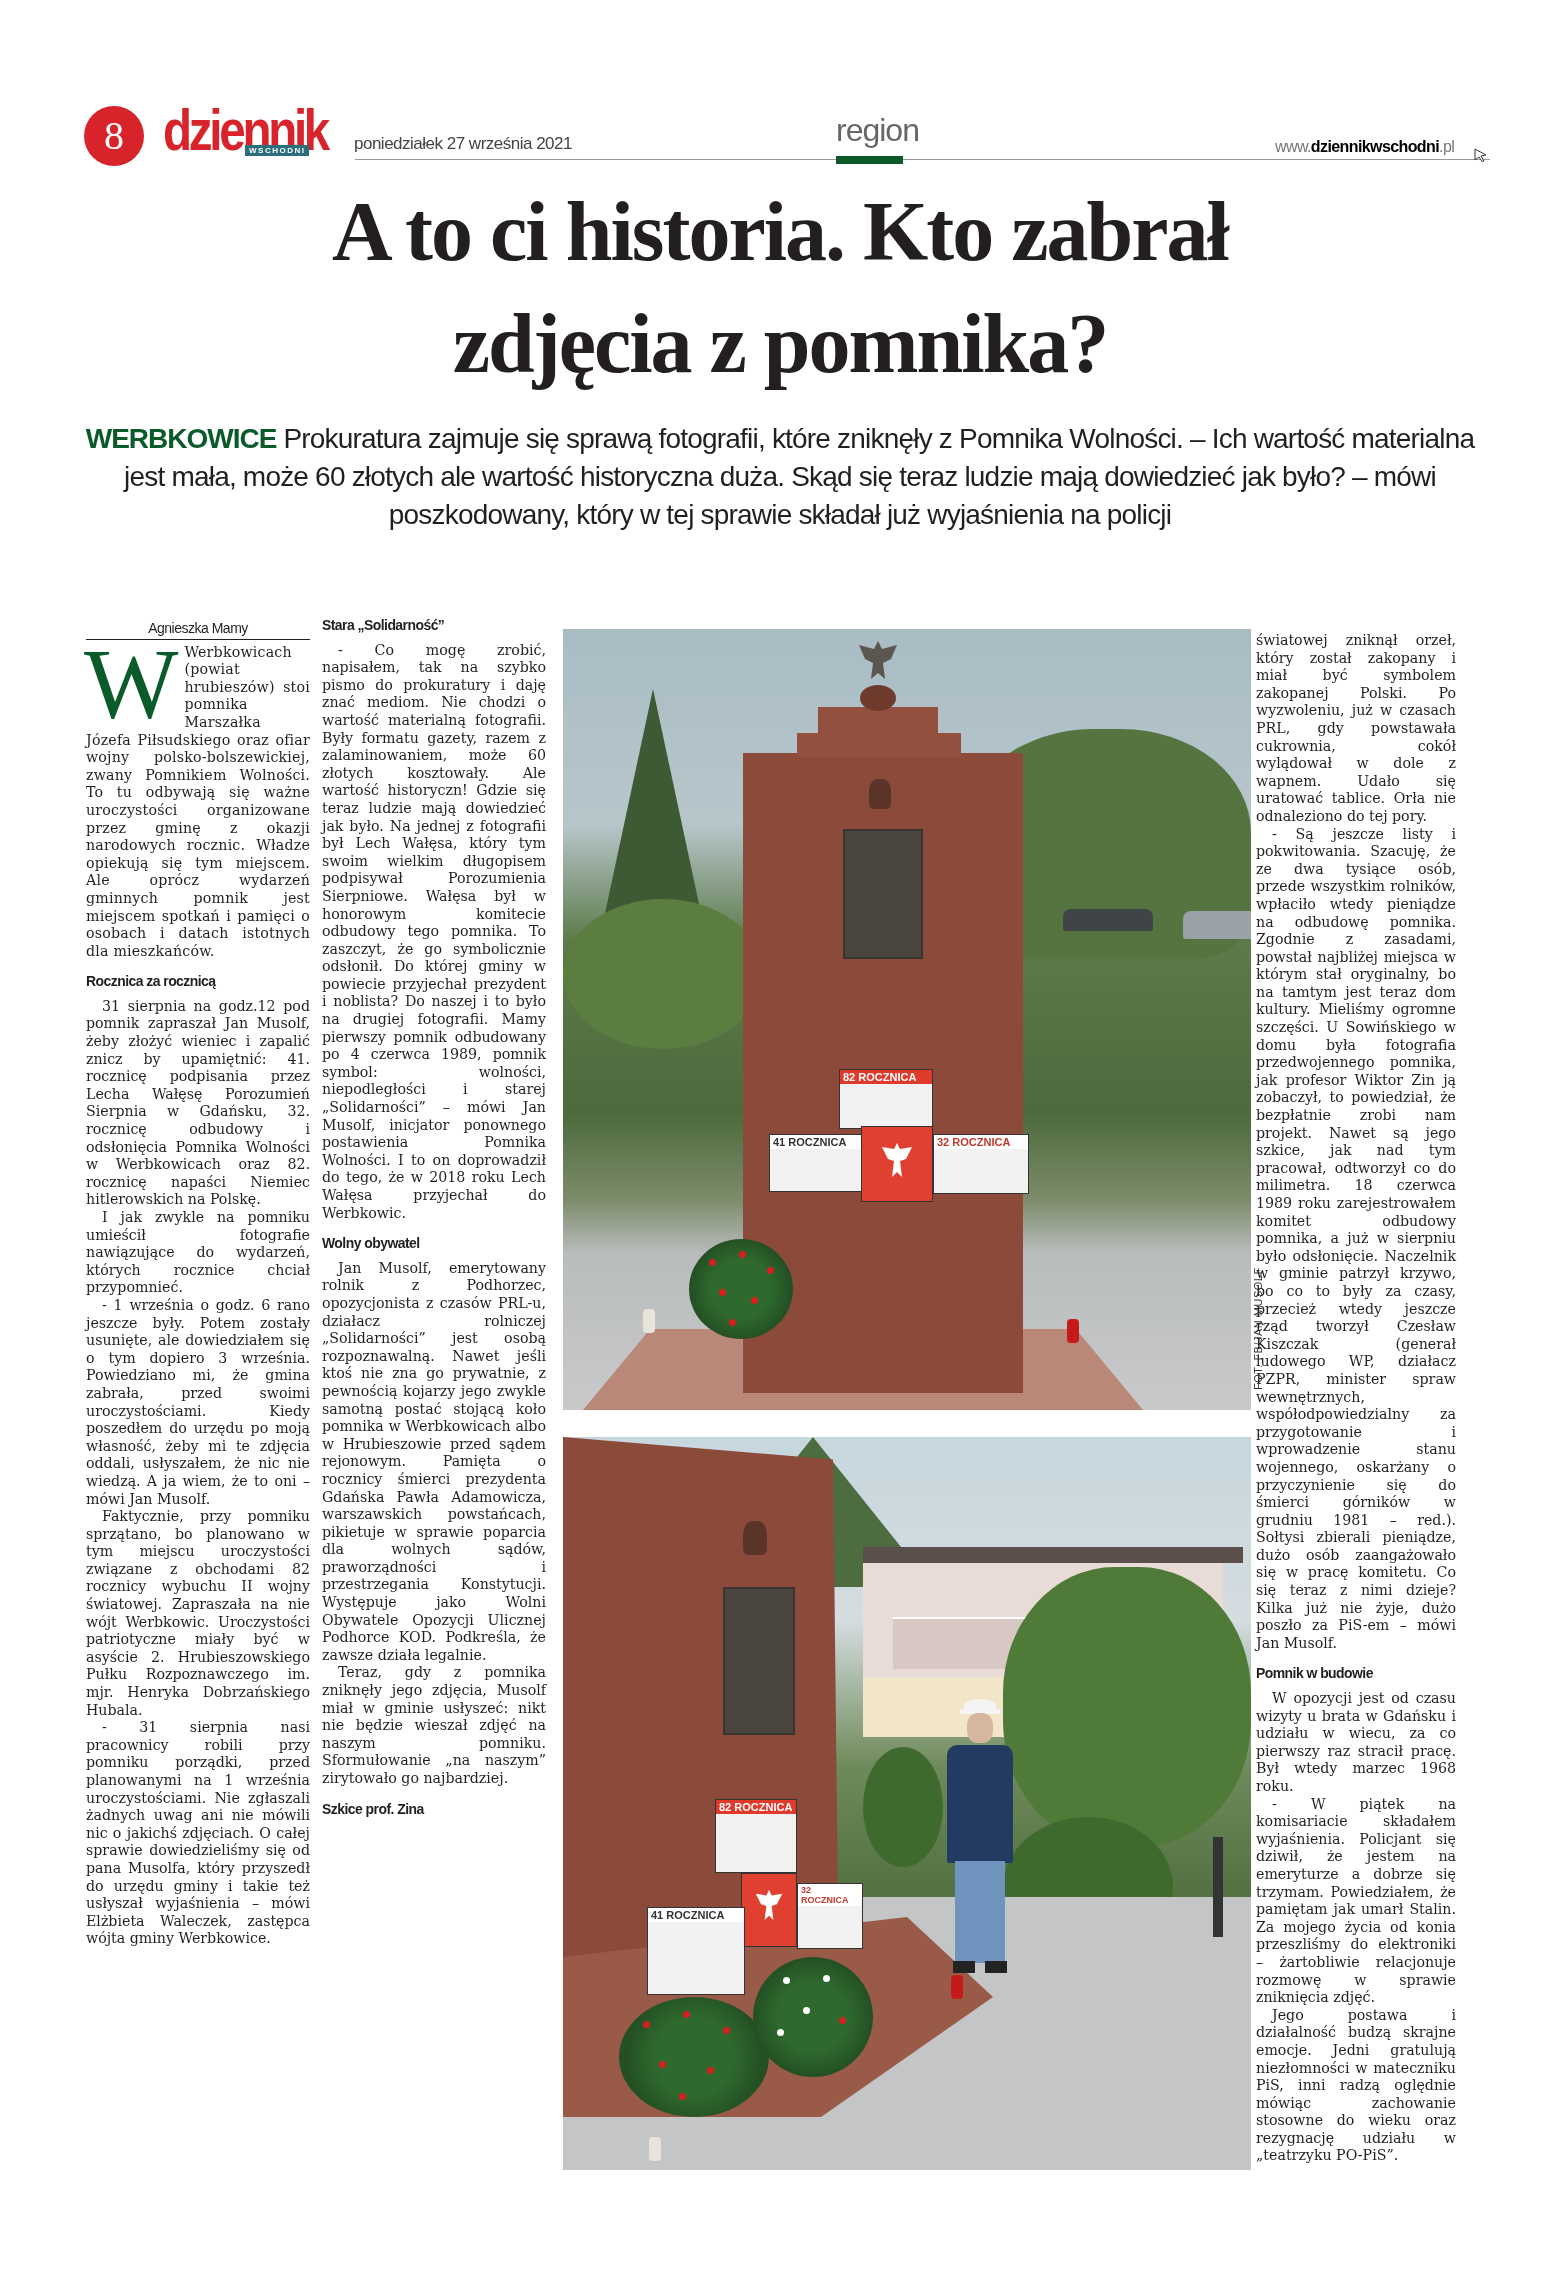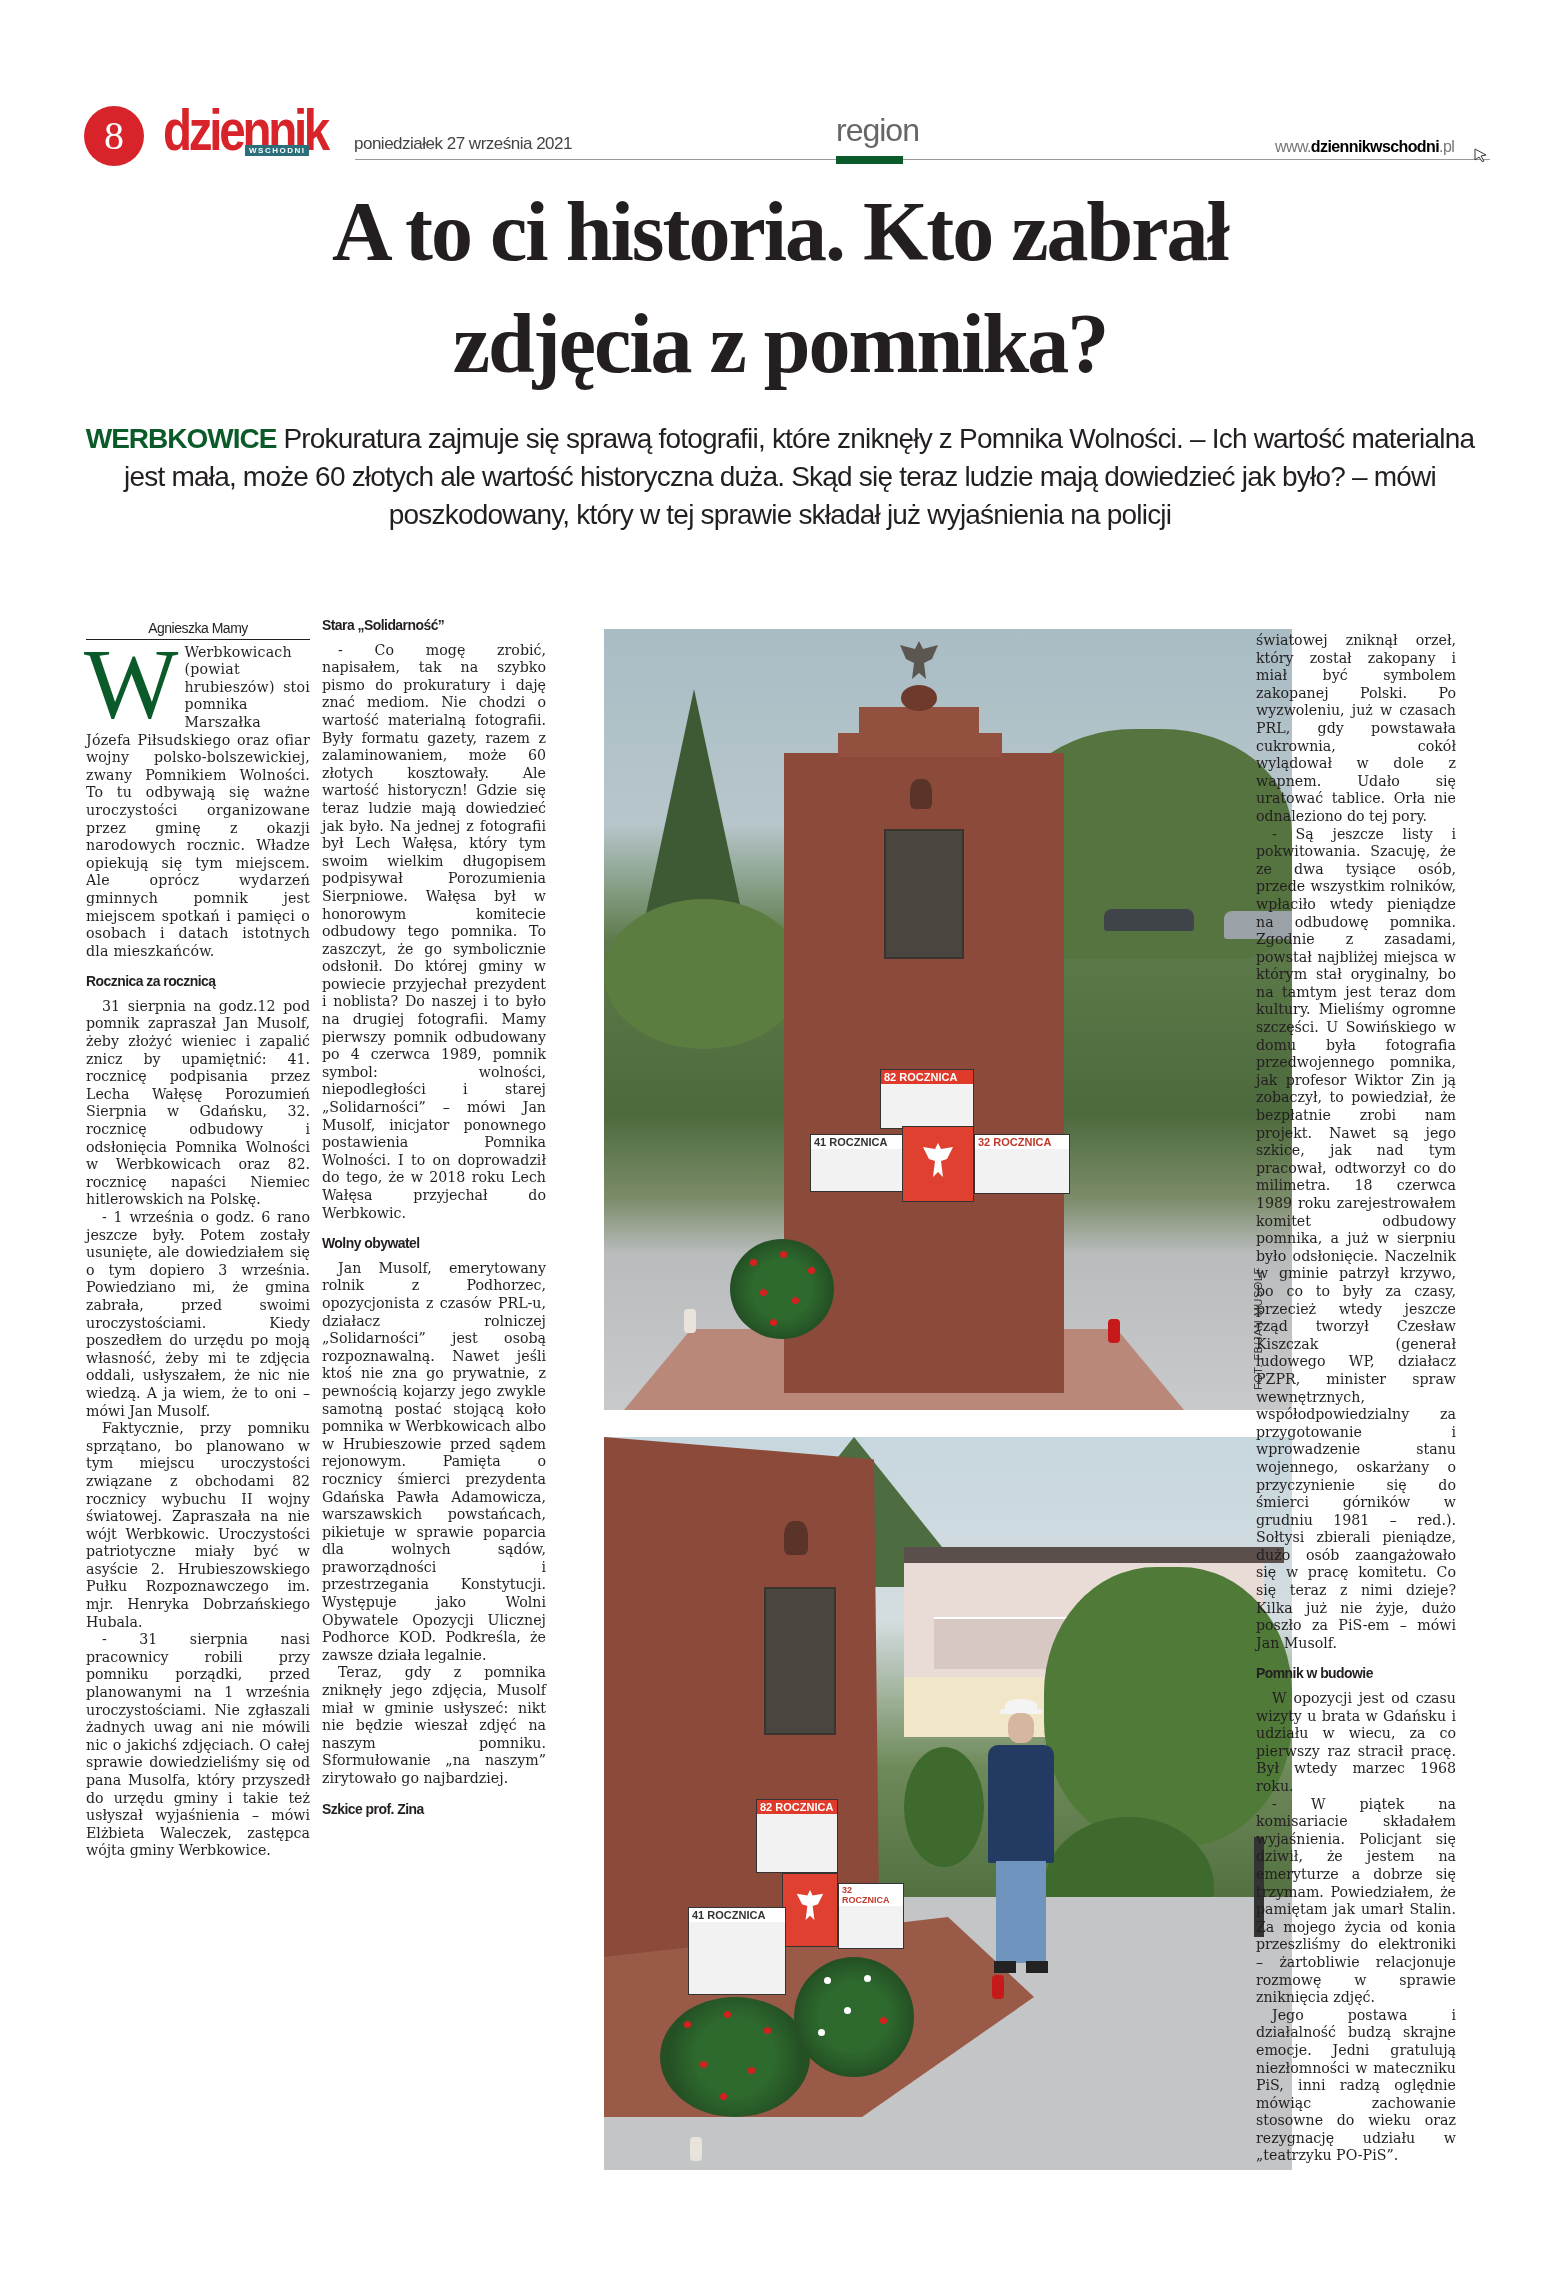--- a/index.html
+++ b/index.html
@@ -31,21 +31,21 @@
   .col p.noindent { text-indent:0; }
   .col h3 { font-family:"Liberation Sans", sans-serif; font-weight:bold; font-size:15.5px; margin:12px 0 8px 0; letter-spacing:-.6px; transform:scaleX(.9); transform-origin:left; }
   .col1 { left:86px; top:620px; width:224px; }
   .col2 { left:322px; top:616px; width:224px; }
   .col4 { left:1256px; top:632px; width:200px; }
 
   .byline { font-family:"Liberation Sans", sans-serif; font-size:14px; text-align:center; border-bottom:1px solid #231f20; padding-bottom:1px; margin-bottom:4px; letter-spacing:-.5px; }
   .dropcap { float:left; font-family:"Liberation Serif", serif; font-size:100px; line-height:76px; color:#0a5a2a; margin:2px 6px 0 -2px; }
 
   
-  .photo { position:absolute; overflow:hidden;margin-left:41px; }
+  .photo { position:absolute; overflow:hidden; }
   .photo1 { left:563px; top:629px; width:688px; height:781px; background:linear-gradient(180deg,#a9bcc4 0%,#b7c6cb 25%,#5d7a4a 40%,#4c6a3c 62%,#7c8c6a 73%,#b9bcbd 80%,#c8c9ca 100%); }
   .photo2 { left:563px; top:1437px; width:688px; height:733px; background:linear-gradient(180deg,#c7d7de 0%,#d4dde0 25%,#6f8a5a 45%,#4f6d3d 65%,#b7b9ba 75%,#c6c7c8 100%); }
   .photo-credit { position:absolute; left:1252px; top:1390px; transform:rotate(-90deg); transform-origin:left top; font-family:"Liberation Sans", sans-serif; font-size:11px; color:#333; letter-spacing:.5px; white-space:nowrap; }
 
   .monument { position:absolute; background:#8e4a3a; }
   .plaque { position:absolute; background:#4b4540; border:2px solid #3a3430; }
   .poster { position:absolute; background:#f2f2f2; border:1px solid #333; font-family:"Liberation Sans", sans-serif; font-weight:bold; font-size:11px; color:#333; overflow:hidden; }
   .poster .hd { background:#e03a2a; color:#fff; padding:1px 3px; }
   .poster.flag { background:#e04030; }
   .wreath { position:absolute; border-radius:50%; background:radial-gradient(circle,#2e6a2e 40%,#245024 70%); }
@@ -79,20 +79,21 @@
   <span class="kicker">WERBKOWICE</span>
   <span>Prokuratura zajmuje się sprawą fotografii, które zniknęły z Pomnika Wolności. – Ich wartość materialna jest mała, może 60 złotych ale wartość historyczna duża. Skąd się teraz ludzie mają dowiedzieć jak było? – mówi poszkodowany, który w tej sprawie składał już wyjaśnienia na policji</span>
 </div>
 
 <div class="col col1">
   <div class="byline">Agnieszka Mamy</div>
   <span class="dropcap">W</span>
   <p class="noindent" style="letter-spacing:.2px;">Werbkowicach (powiat hrubieszów) stoi pomnika Marszałka Józefa Piłsudskiego oraz ofiar wojny polsko-bolszewickiej, zwany Pomnikiem Wolności. To tu odbywają się ważne uroczystości organizowane przez gminę z okazji narodowych rocznic. Władze opiekują się tym miejscem. Ale oprócz wydarzeń gminnych pomnik jest miejscem spotkań i pamięci o osobach i datach istotnych dla mieszkańców.</p>
   <h3>Rocznica za rocznicą</h3>
   <p>31 sierpnia na godz.12 pod pomnik zapraszał Jan Musolf, żeby złożyć wieniec i zapalić znicz by upamiętnić: 41. rocznicę podpisania przez Lecha Wałęsę Porozumień Sierpnia w Gdańsku, 32. rocznicę odbudowy i odsłonięcia Pomnika Wolności w Werbkowicach oraz 82. rocznicę napaści Niemiec hitlerowskich na Polskę.</p>
+  <p>I jak zwykle na pomniku umieścił fotografie nawiązujące do wydarzeń, których rocznice chciał przypomnieć.</p>
   <p>- 1 września o godz. 6 rano jeszcze były. Potem zostały usunięte, ale dowiedziałem się o tym dopiero 3 września. Powiedziano mi, że gmina zabrała, przed swoimi uroczystościami. Kiedy poszedłem do urzędu po moją własność, żeby mi te zdjęcia oddali, usłyszałem, że nic nie wiedzą. A ja wiem, że to oni – mówi Jan Musolf.</p>
   <p>Faktycznie, przy pomniku sprzątano, bo planowano w tym miejscu uroczystości związane z obchodami 82 rocznicy wybuchu II wojny światowej. Zapraszała na nie wójt Werbkowic. Uroczystości patriotyczne miały być w asyście 2. Hrubieszowskiego Pułku Rozpoznawczego im. mjr. Henryka Dobrzańskiego Hubala.</p>
   <p>- 31 sierpnia nasi pracownicy robili przy pomniku porządki, przed planowanymi na 1 września uroczystościami. Nie zgłaszali żadnych uwag ani nie mówili nic o jakichś zdjęciach. O całej sprawie dowiedzieliśmy się od pana Musolfa, który przyszedł do urzędu gminy i takie też usłyszał wyjaśnienia – mówi Elżbieta Waleczek, zastępca wójta gminy Werbkowice.</p>
 </div>
 
 <div class="col col2">
   <h3 style="margin-top:0;">Stara „Solidarność”</h3>
   <p>- Co mogę zrobić, napisałem, tak na szybko pismo do prokuratury i daję znać mediom. Nie chodzi o wartość materialną fotografii. Były formatu gazety, razem z zalaminowaniem, może 60 złotych kosztowały. Ale wartość historyczn! Gdzie się teraz ludzie mają dowiedzieć jak było. Na jednej z fotografii był Lech Wałęsa, który tym swoim wielkim długopisem podpisywał Porozumienia Sierpniowe. Wałęsa był w honorowym komitecie odbudowy tego pomnika. To zaszczyt, że go symbolicznie odsłonił. Do której gminy w powiecie przyjechał prezydent i noblista? Do naszej i to było na drugiej fotografii. Mamy pierwszy pomnik odbudowany po 4 czerwca 1989, pomnik symbol: wolności, niepodległości i starej „Solidarności” – mówi Jan Musolf, inicjator ponownego postawienia Pomnika Wolności. I to on doprowadził do tego, że w 2018 roku Lech Wałęsa przyjechał do Werbkowic.</p>
   <h3>Wolny obywatel</h3>
   <p>Jan Musolf, emerytowany rolnik z Podhorzec, opozycjonista z czasów PRL-u, działacz rolniczej „Solidarności” jest osobą rozpoznawalną. Nawet jeśli ktoś nie zna go prywatnie, z pewnością kojarzy jego zwykle samotną postać stojącą koło pomnika w Werbkowicach albo w Hrubieszowie przed sądem rejonowym. Pamięta o rocznicy śmierci prezydenta Gdańska Pawła Adamowicza, warszawskich powstańcach, pikietuje w sprawie poparcia dla wolnych sądów, praworządności i przestrzegania Konstytucji. Występuje jako Wolni Obywatele Opozycji Ulicznej Podhorce KOD. Podkreśla, że zawsze działa legalnie.</p>

